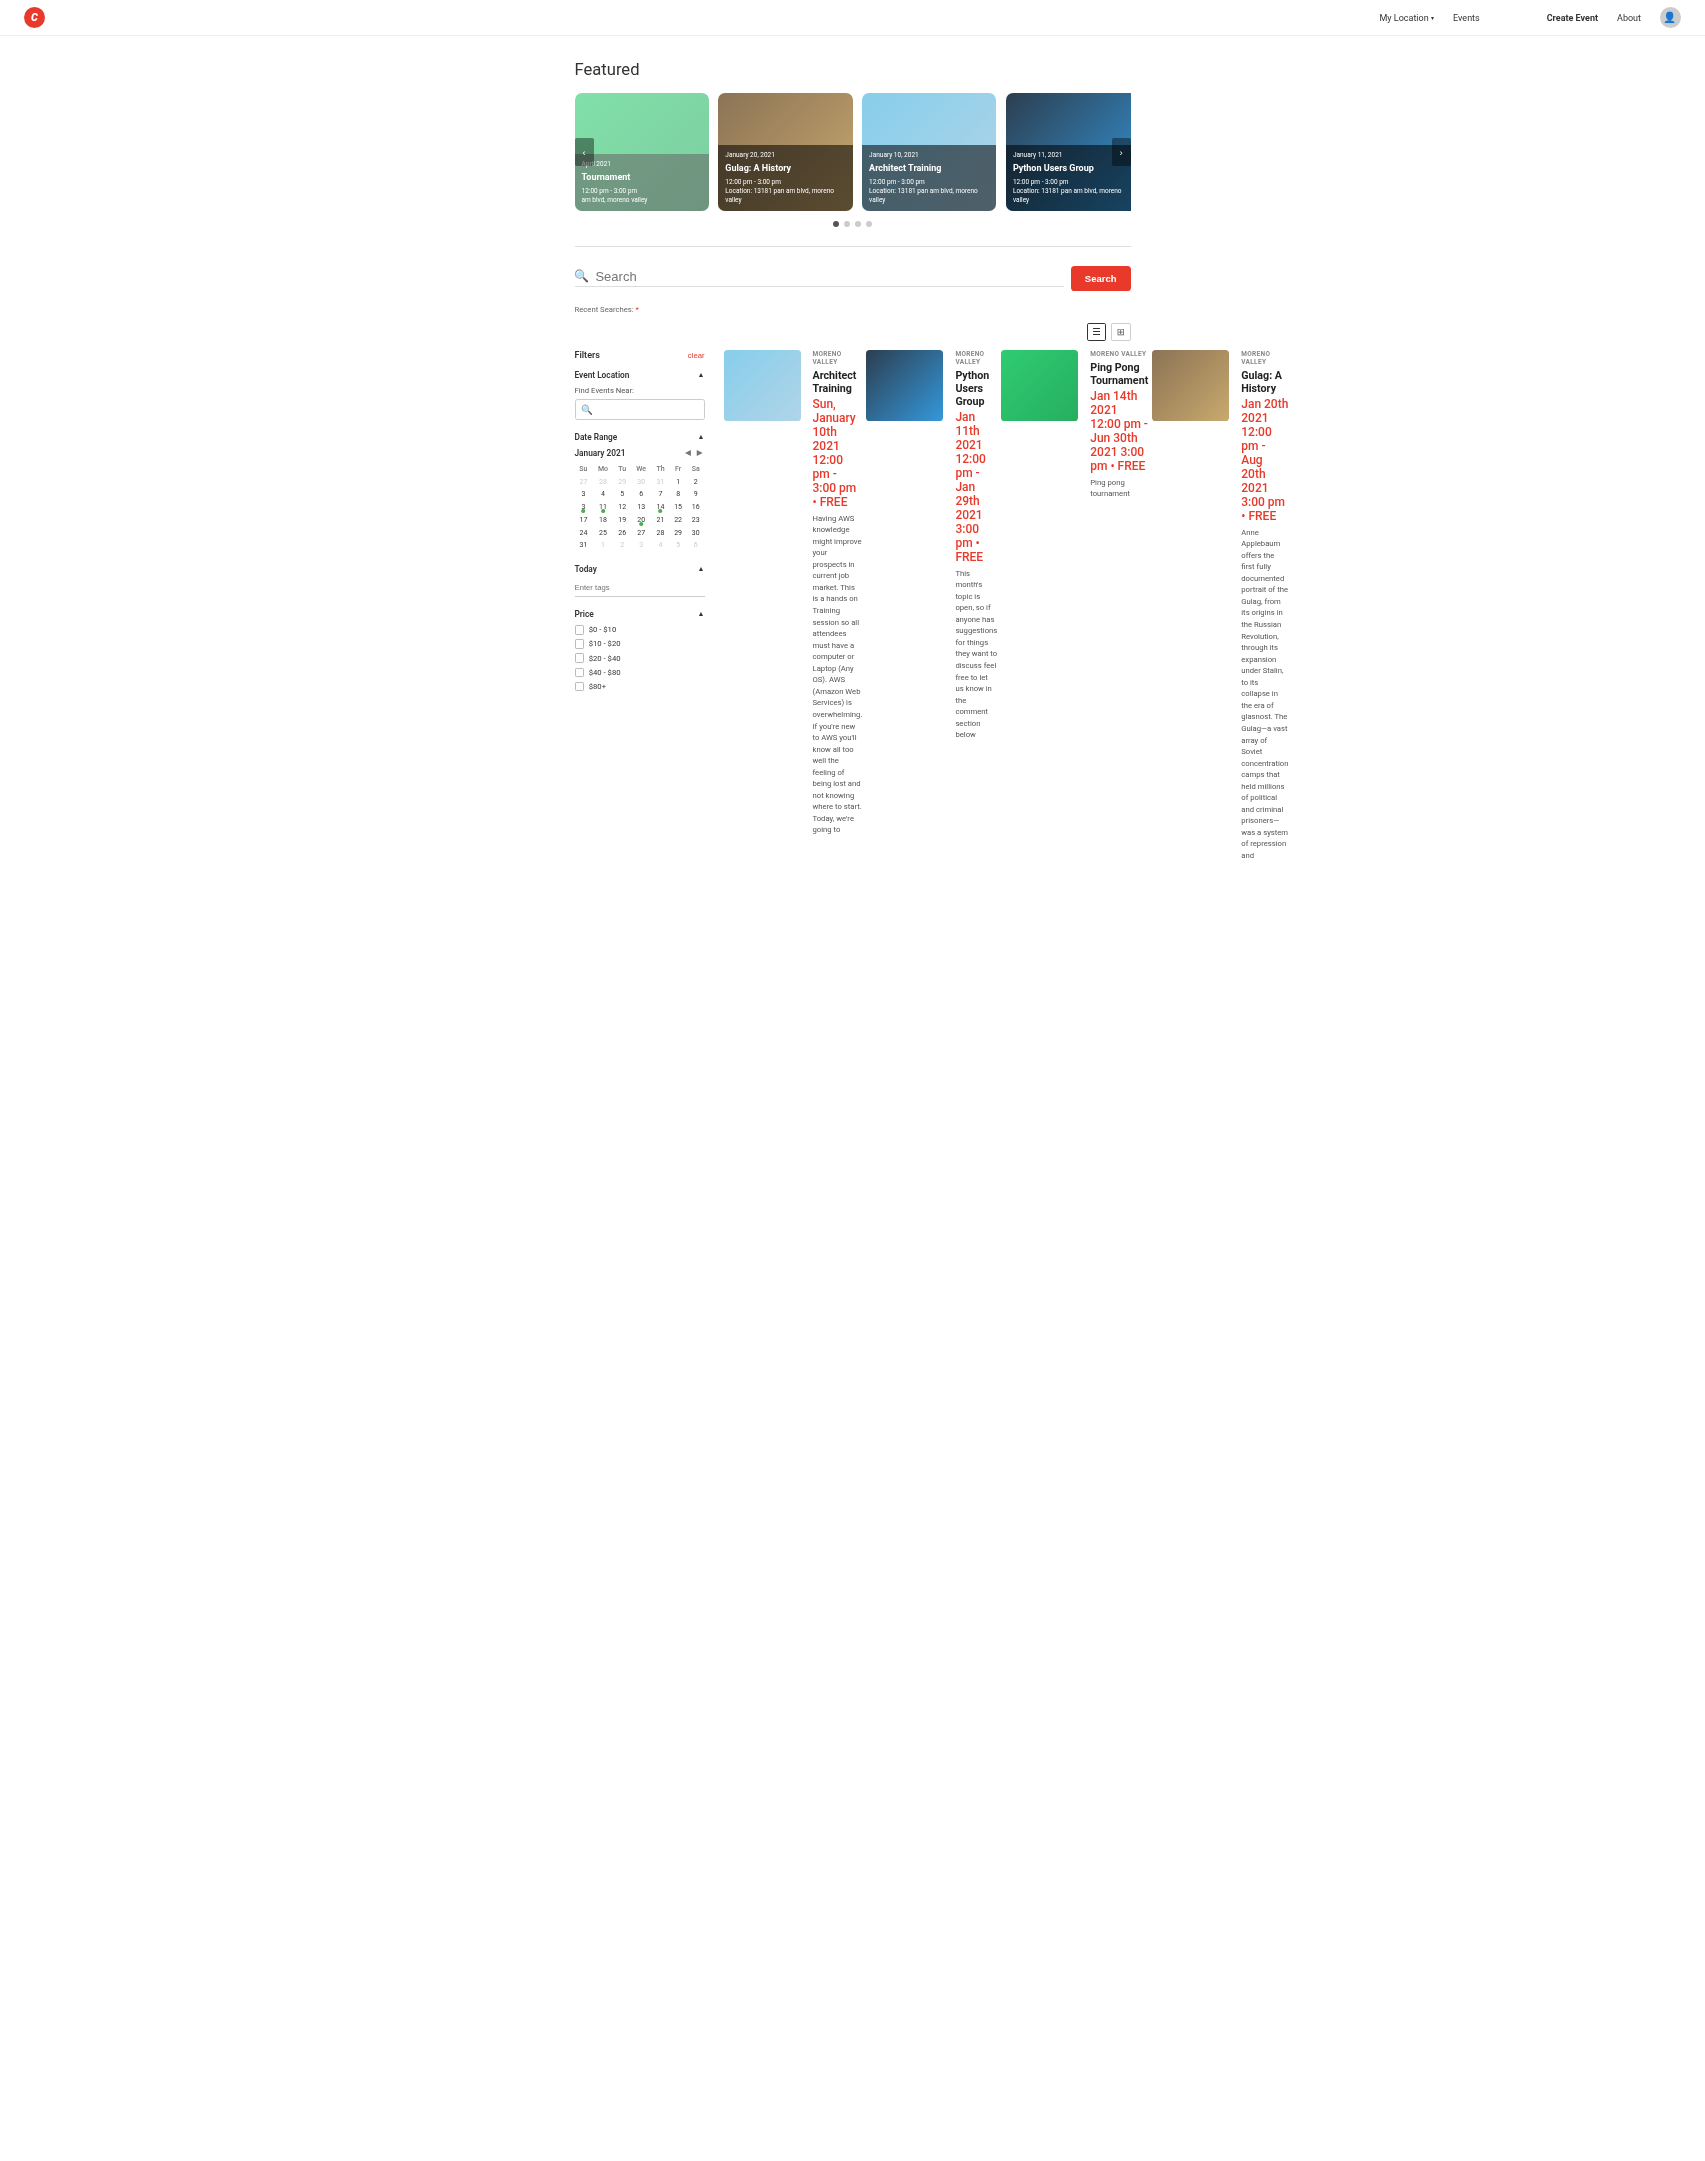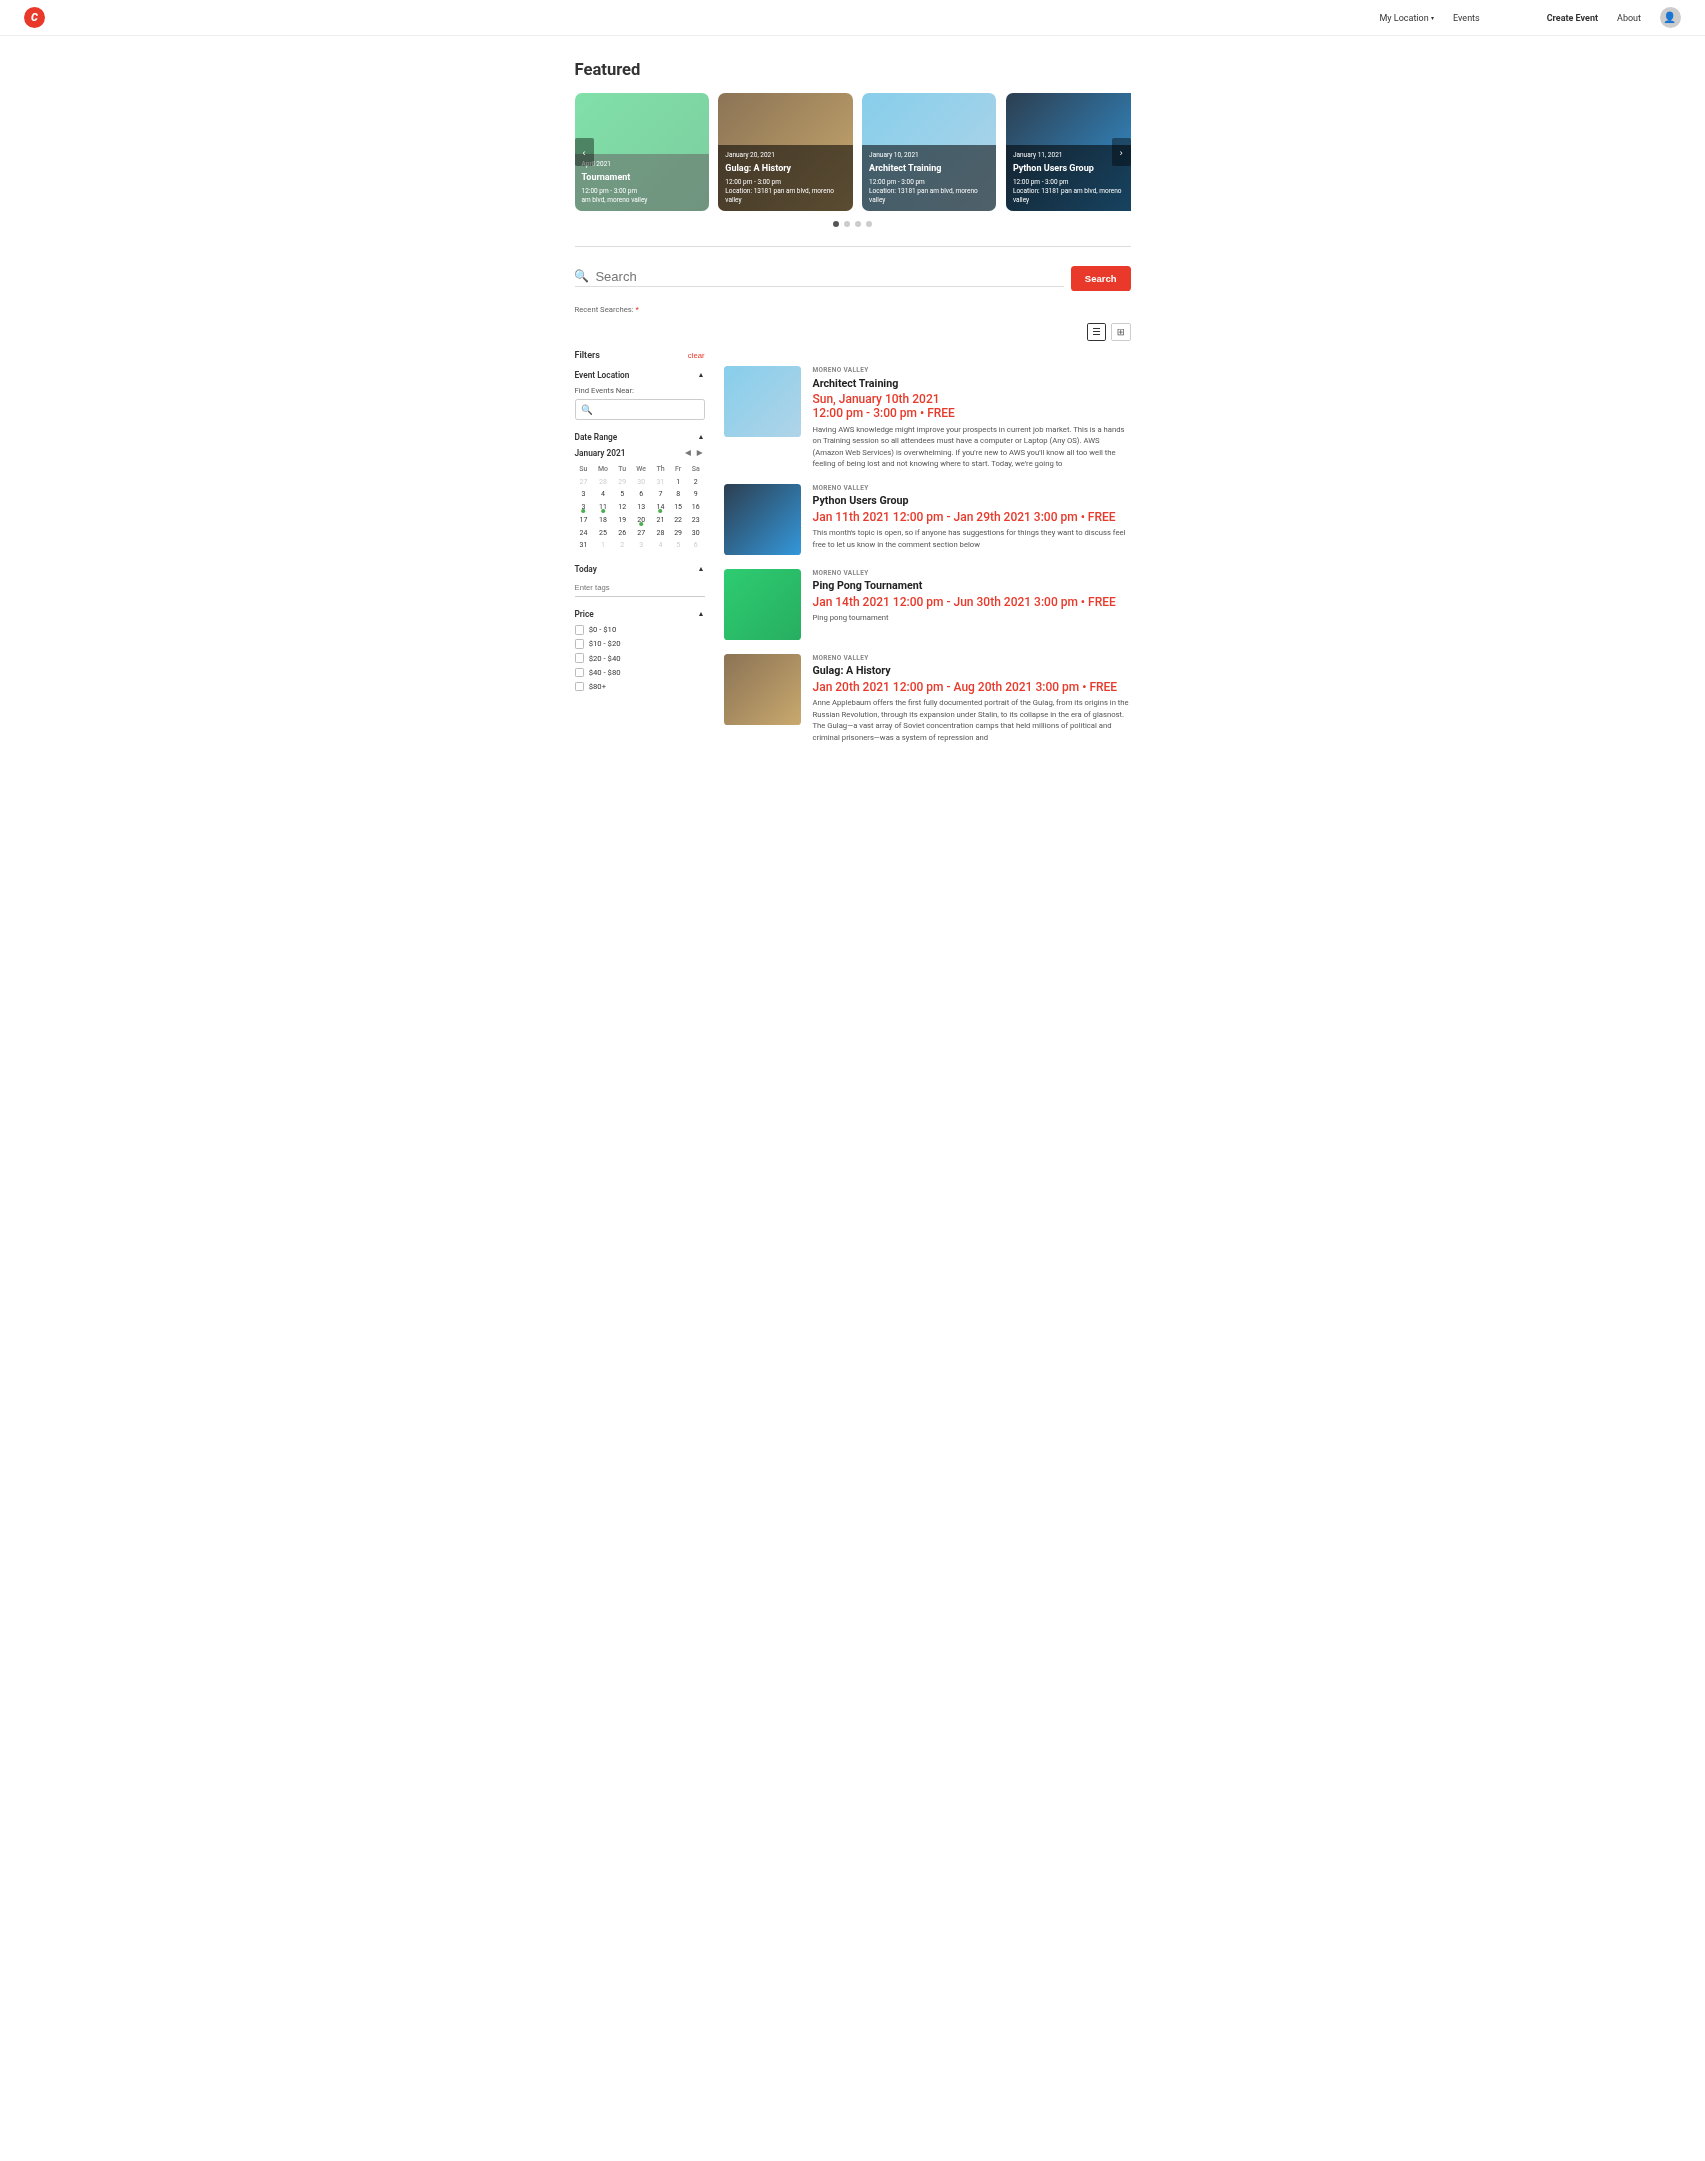--- a/index.html
+++ b/index.html
@@ -26,21 +26,21 @@
       width: 21px; height: 21px; border-radius: 50%;
       background: #ccc; display: flex; align-items: center; justify-content: center;
       color: #666; font-size: 10.7px; cursor: pointer;
     }
     .chevron-down { font-size: 6px; }
 
     
     main { max-width: 580px; margin: 0 auto; padding: 24px 12px; }
 
     
-    .featured-title { font-size: 16.6px; font-weight: 700; margin-bottom: 14px; }
+    .featured-title { font-size: 16.6px; font-weight: 400; margin-bottom: 14px; }
 
     .carousel-wrapper { position: relative; overflow: hidden; }
     .carousel-track { display: flex; gap: 9.5px; overflow: hidden; }
     .carousel-card {
       flex: 0 0 calc(25% - 4.7px); min-width: 118px; border-radius: 7px;
       overflow: hidden; position: relative; cursor: pointer;
     }
     .carousel-card-bg {
       width: 100%; height: 118px; background: #555; position: relative;
       display: flex; align-items: flex-end;
@@ -175,21 +175,21 @@
     .price-option {
       display: flex; align-items: center; gap: 4.7px;
       font-size: 7.7px; margin-bottom: 4.7px; cursor: pointer;
     }
     .price-checkbox {
       width: 9.5px; height: 9.5px; border: 0.6px solid #bbb;
       border-radius: 1.2px; flex-shrink: 0;
     }
 
     
-    .results-list { flex: 1; display: flex; flex-direction: column; gap: 14px; margin-top: 16px; }
+    .results-list { flex: 1; display: flex; flex-direction: row; gap: 4px; }
 
     .event-card { display: flex; gap: 12px; }
     .event-card-image {
       flex: 0 0 77px; height: 71px; border-radius: 3.6px;
       overflow: hidden; background: #aaa;
     }
     .event-card-image-bg {
       width: 100%; height: 100%; background: #888;
       display: flex; align-items: center; justify-content: center;
       color: #fff; font-size: 6.5px;

